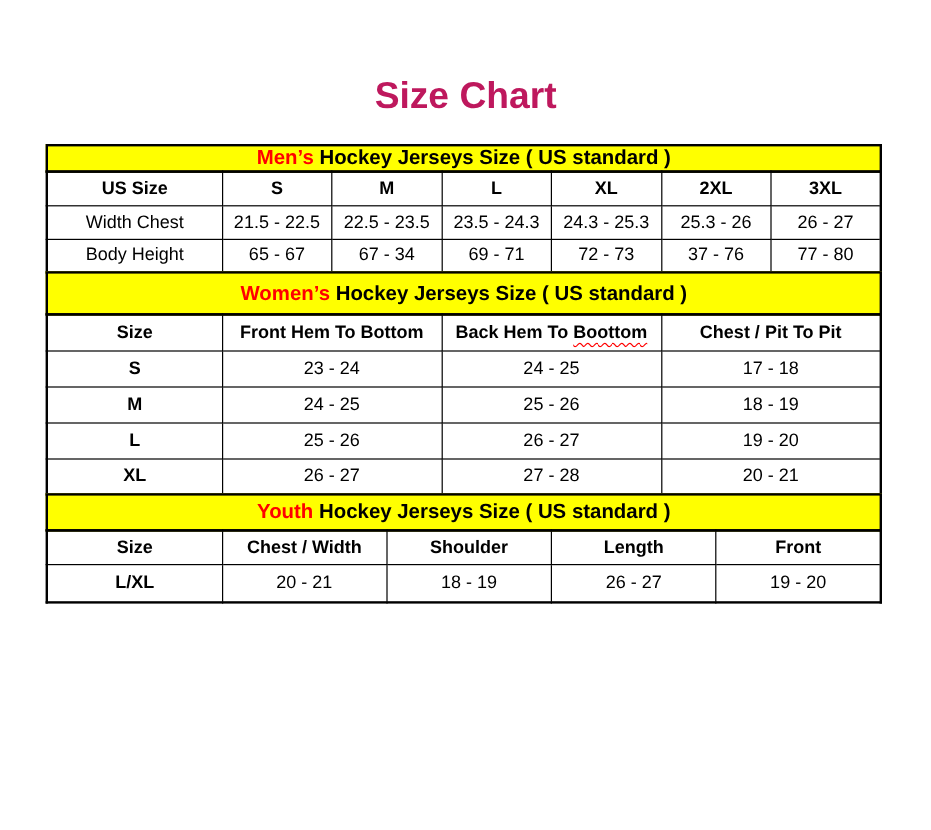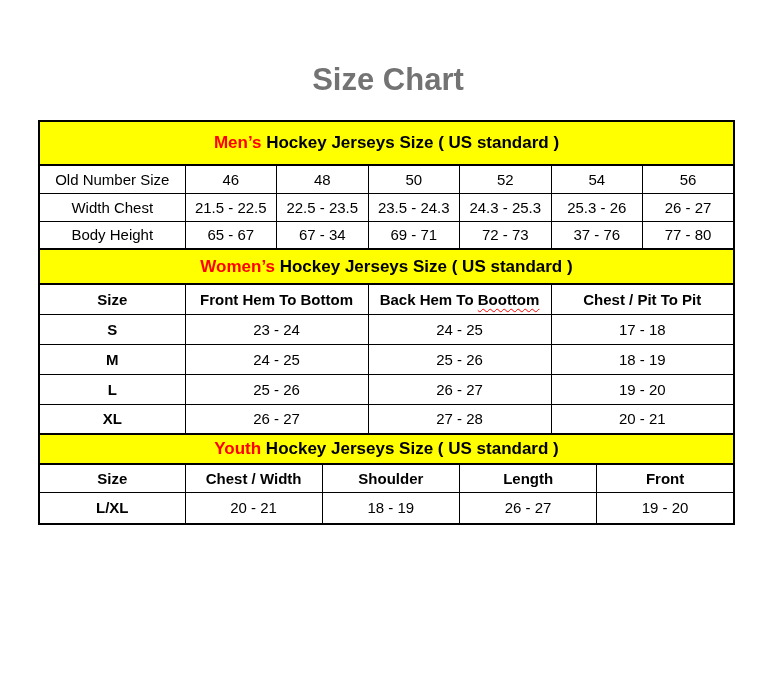--- a/index.html
+++ b/index.html
@@ -3,31 +3,31 @@
 <meta charset="utf-8">
 <style>
   html,body{margin:0;padding:0;}
   body{
     width:776px;height:692px;overflow:hidden;position:relative;
     background:#ffffff;color:#000;
     font-family:"Liberation Sans",sans-serif;
   }
   .page-title{
     position:absolute;top:62px;left:0;width:776px;margin:0;
-    text-align:center;font-size:31px;font-weight:bold;color:#737373;
+    text-align:center;font-size:31px;font-weight:bold;color:#be185d;
   }
   .chart{
     position:absolute;left:38px;top:120px;width:697px;
   }
   .banner{
     box-sizing:border-box;background:#FFFF00;border:2px solid #000;
     display:flex;align-items:center;justify-content:center;
     font-weight:bold;font-size:17px;white-space:pre-wrap;
   }
-  .banner-men{height:46px;}
+  .banner-men{height:24px;}
   .banner-women{height:37px;margin-top:-2px;}
   .banner-youth{height:32px;margin-top:-2px;justify-content:center;}
   .banner .hl{color:#FF0000;white-space:pre;}
   .banner .rest{white-space:pre;}
   table.tbl{
     width:697px;border-collapse:collapse;table-layout:fixed;
     margin-top:-2px;border:2px solid #000;
   }
   .tbl th,.tbl td{
     box-sizing:border-box;border:1.5px solid #000;
@@ -63,28 +63,28 @@
     <colgroup>
         <col class="c-label">
         <col>
         <col>
         <col>
         <col>
         <col>
         <col>
       </colgroup>
     <tbody>
-    <tr>
-      <td class="rlabel">Old Number Size</td>
-      <td>46</td>
-      <td>48</td>
-      <td>50</td>
-      <td>52</td>
-      <td>54</td>
-      <td>56</td>
+        <tr>
+      <th>US Size</th>
+      <th>S</th>
+      <th>M</th>
+      <th>L</th>
+      <th>XL</th>
+      <th>2XL</th>
+      <th>3XL</th>
     </tr>
     <tr>
       <td class="rlabel">Width Chest</td>
       <td>21.5 - 22.5</td>
       <td>22.5 - 23.5</td>
       <td>23.5 - 24.3</td>
       <td>24.3 - 25.3</td>
       <td>25.3 - 26</td>
       <td>26 - 27</td>
     </tr>

